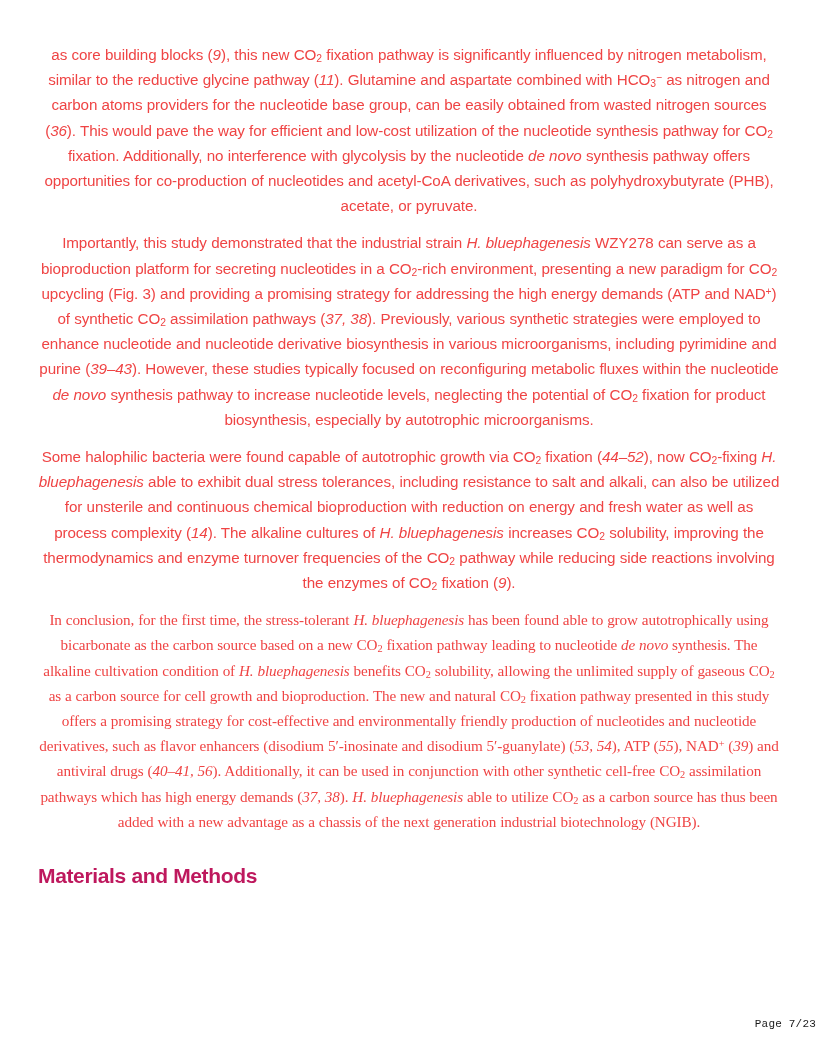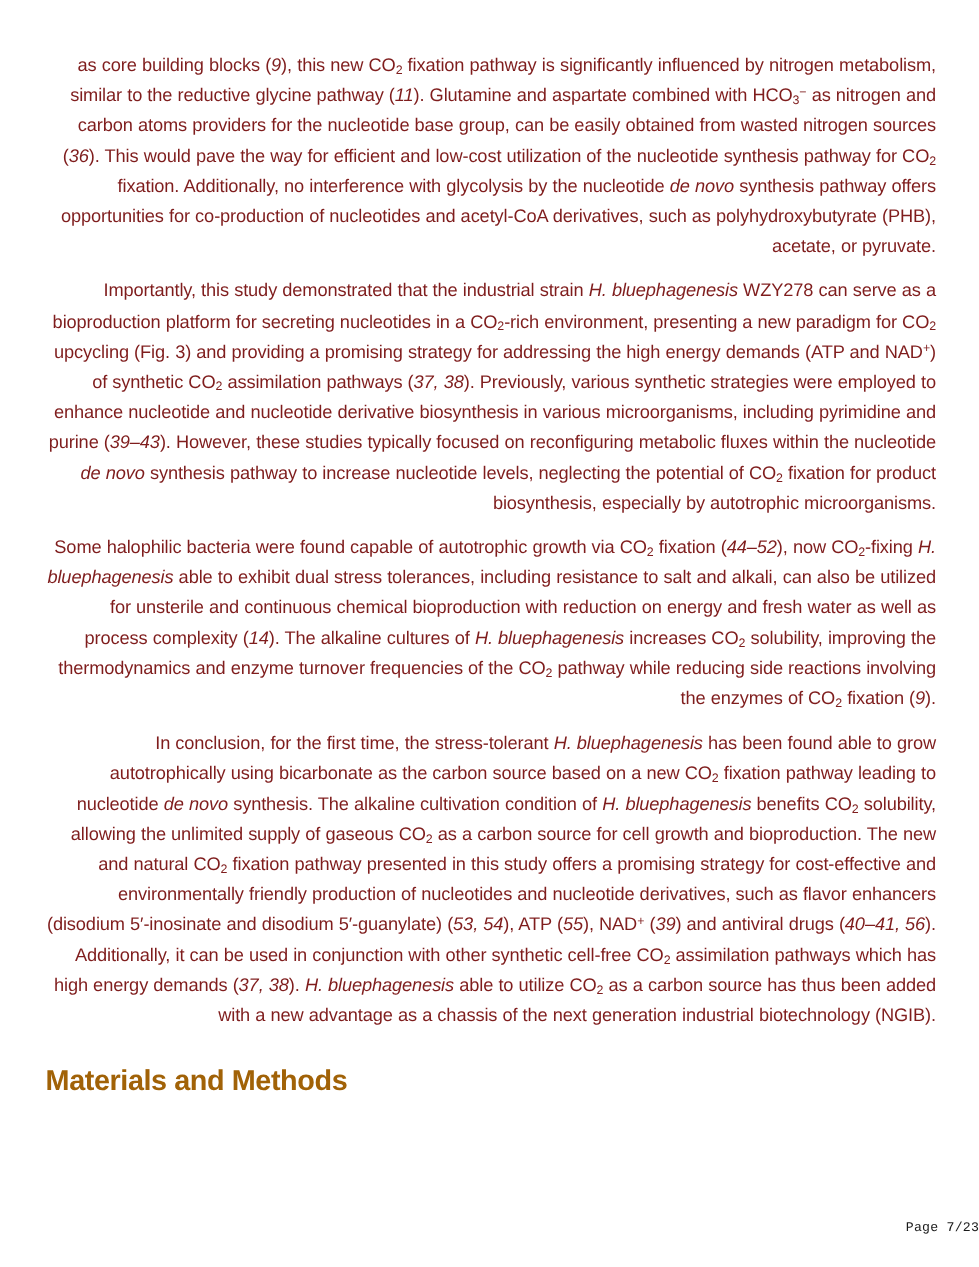--- a/index.html
+++ b/index.html
@@ -24,37 +24,37 @@
   .content {
     position: absolute;
     left: 38px;
     top: 42px;
     width: 742px;
   }
   p.para {
     margin: 0 0 12px 0;
     font-size: 15.2px;
     line-height: 25.2px;
-    color: #7f1d1d;
+    color: #ef4444;
     font-family: "Liberation Sans", sans-serif;
     letter-spacing: -0.1px;
-    text-align: right;
+    text-align: center;
     word-spacing: 0.2px;
     -webkit-font-smoothing: antialiased;
   }
-  p.para:last-of-type { margin-bottom: 0; }
+  p.para:last-of-type { margin-bottom: 0; font-family: Liberation Serif, serif; }
   i, .ital { font-style: italic; }
   sub { font-size: 0.68em; vertical-align: -0.22em; line-height: 0; }
   sup { font-size: 0.68em; vertical-align: 0.42em; line-height: 0; }
   h2.section-heading {
     margin: 28px 0 0 0;
-    font-size: 24px;
+    font-size: 21px;
     line-height: 28px;
     font-weight: bold;
-    color: #a16207;
+    color: #be185d;
     font-family: "Liberation Sans", sans-serif;
     letter-spacing: -0.35px;
   }
   .footer {
     position: absolute;
     left: 0;
     top: 1018px;
     width: 816px;
     text-align: right;
     font-family: "Liberation Mono", monospace;

